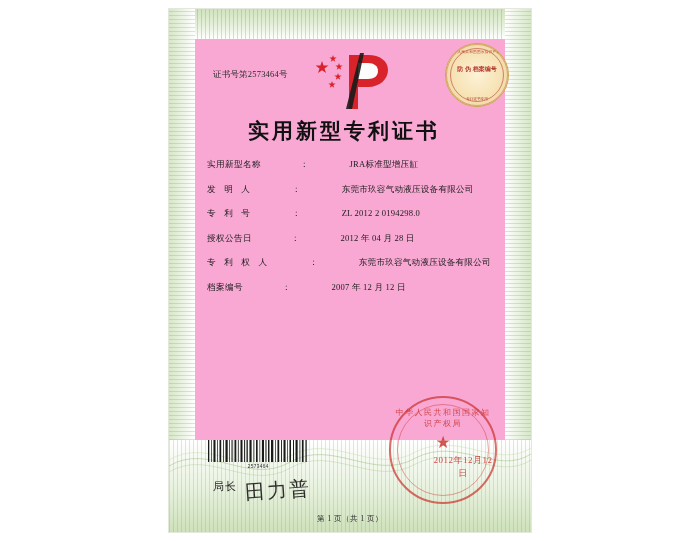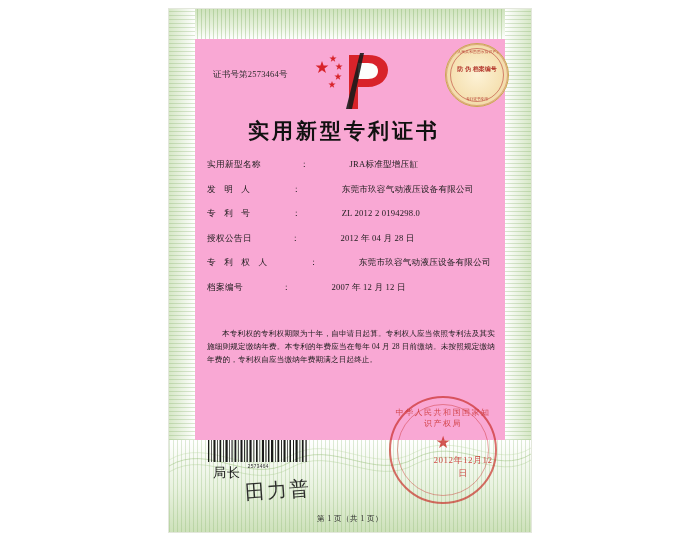--- a/index.html
+++ b/index.html
@@ -224,23 +224,23 @@
     width: 102px;
     text-align: center;
     font-size: 5px;
     font-family: "Liberation Mono", monospace;
     color: #333;
   }
   
   .director {
     position: absolute;
     left: 44px;
-    bottom: 50px;
-    font-family: "Liberation Serif", serif;
-    font-size: 13px;
+    bottom: 38px;
+    font-family: "Liberation Serif", serif;
+    font-size: 11px;
     color: #1b1b1b;
     letter-spacing: 1px;
   }
   .signature {
     position: absolute;
     left: 76px;
     bottom: 28px;
     font-family: "Liberation Serif", serif;
     font-size: 20px;
     color: #1a1a1a;
@@ -388,21 +388,20 @@
 
       <div class="field-row">
         <span class="field-label">档案编号</span>
         <span class="field-sep">：</span>
         <span class="field-value">2007 年 12 月 12 日</span>
       </div>
 
     </div>
 
     <div class="body-text">
-      <p>本专利权的专利权期限为十年，自申请日起算。专利权人应当依照专利法及其实施细则规定缴纳年费。本专利的年费应当在每年 04 月 28 日前缴纳。未按照规定缴纳年费的，专利权自应当缴纳年费期满之日起终止。</p>
     </div>
 
     <svg class="barcode" viewBox="0 0 102 22" preserveAspectRatio="none">
       <g fill="#1a1a1a">
         <rect x="1" y="0" width="1.2" height="22"></rect>
           <rect x="4" y="0" width="0.7" height="22"></rect>
         <rect x="6.5" y="0" width="2" height="22"></rect>
           <rect x="10" y="0" width="0.7" height="22"></rect>
         <rect x="12.5" y="0" width="1.6" height="22"></rect>
           <rect x="16" y="0" width="0.8" height="22"></rect>

